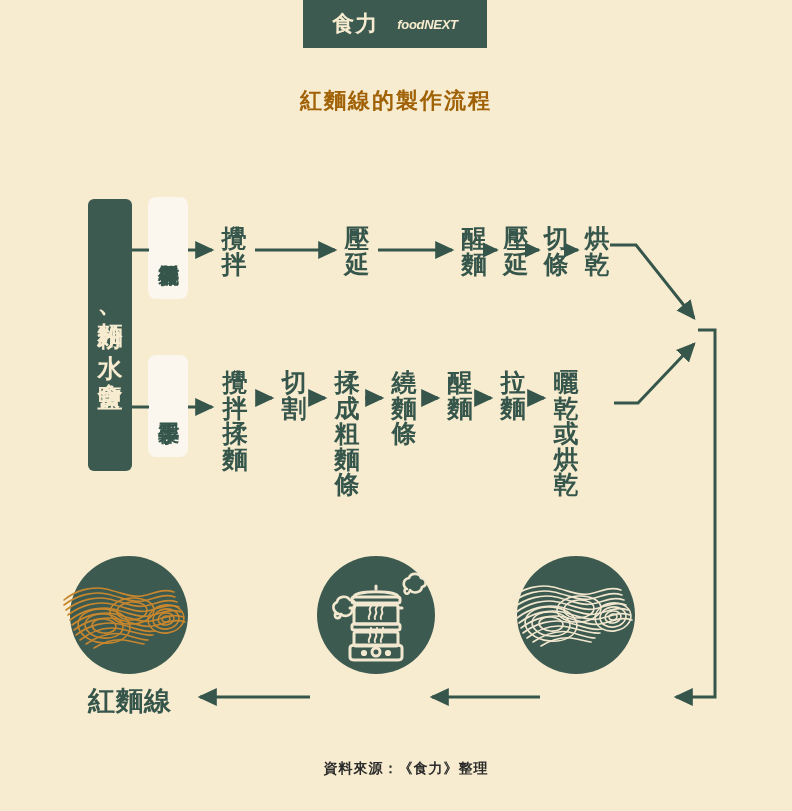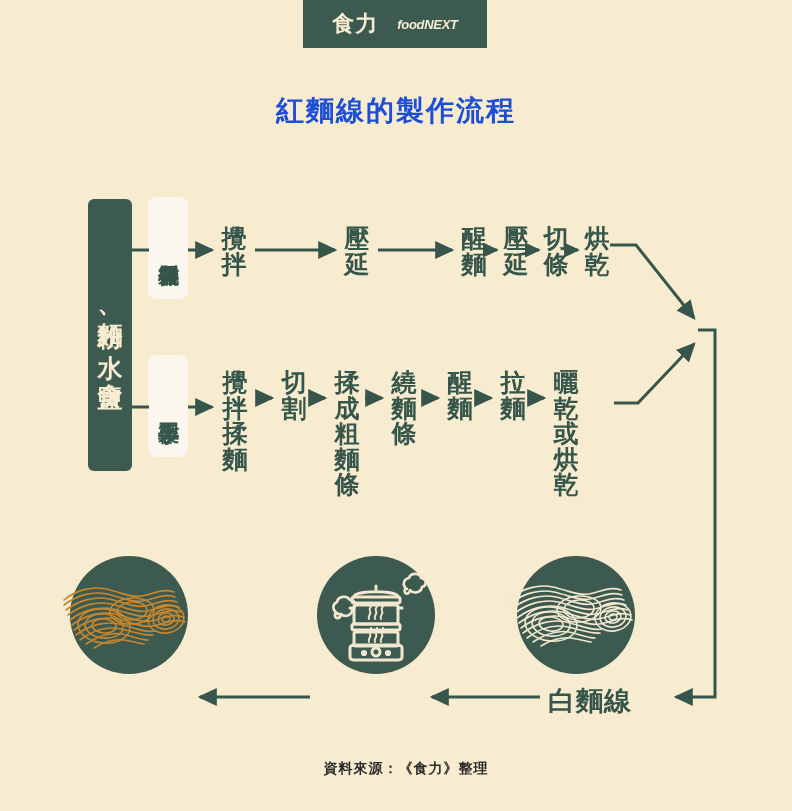--- a/index.html
+++ b/index.html
@@ -42,25 +42,25 @@
     color: #f7eccf;
     font-size: 13px;
     font-weight: 700;
     font-style: italic;
     font-family: "Liberation Sans", sans-serif;
     letter-spacing: -0.3px;
   }
 
   
   #title {
-    left: 0; top: 92px; width: 792px;
+    left: 0; top: 86px; width: 792px;
     text-align: center;
-    font-size: 28px;
-    font-weight: 700;
-    color: #1d4ed8;
+    font-size: 22px;
+    font-weight: 700;
+    color: #a16207;
     letter-spacing: 2px;
     font-family: "DejaVu Sans", sans-serif;
   }
 
   
   #source-block {
     left: 88px; top: 199px;
     width: 44px; height: 272px;
     background: #3d5a50;
     border-radius: 6px;
@@ -379,17 +379,17 @@
         <ellipse cx="96" cy="61" rx="4" ry="3" transform="rotate(-8 96 61)"></ellipse>
         <ellipse cx="34" cy="68" rx="26" ry="17" transform="rotate(6 34 68)"></ellipse>
         <ellipse cx="34" cy="68" rx="19" ry="12" transform="rotate(6 34 68)"></ellipse>
         <ellipse cx="34" cy="68" rx="12" ry="7" transform="rotate(6 34 68)"></ellipse>
         <ellipse cx="62" cy="53" rx="22" ry="13" transform="rotate(-4 62 53)"></ellipse>
         <ellipse cx="62" cy="53" rx="15" ry="9" transform="rotate(-4 62 53)"></ellipse>
       </g>
     </svg>
   </div>
 
-  <div class="abs bottom-label" id="label-white">白麵線</div>
+  <div class="abs bottom-label" id="label-red">紅麵線</div>
 
   <div class="abs" id="footer">資料來源：《食力》整理</div>
 
 </div>
 
 </body></html>

